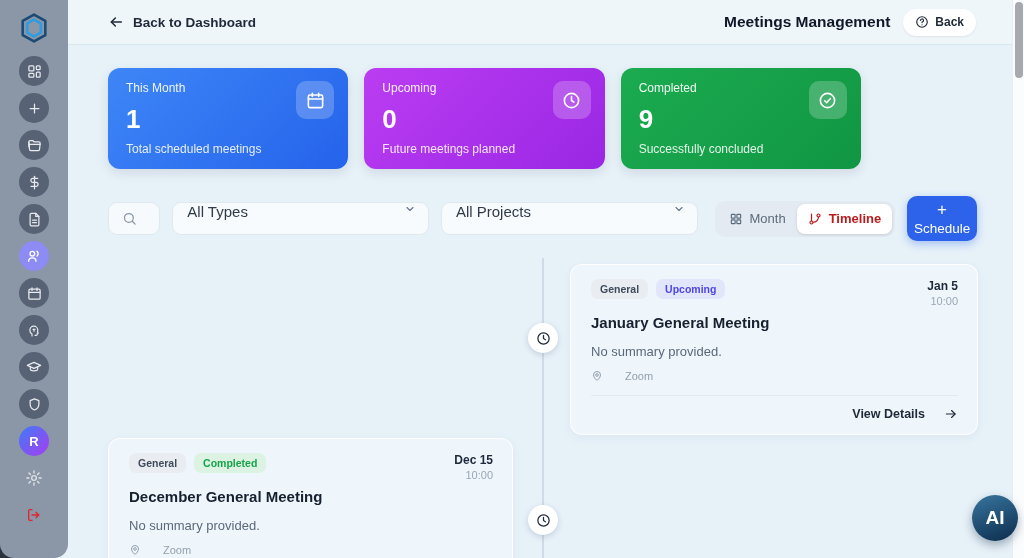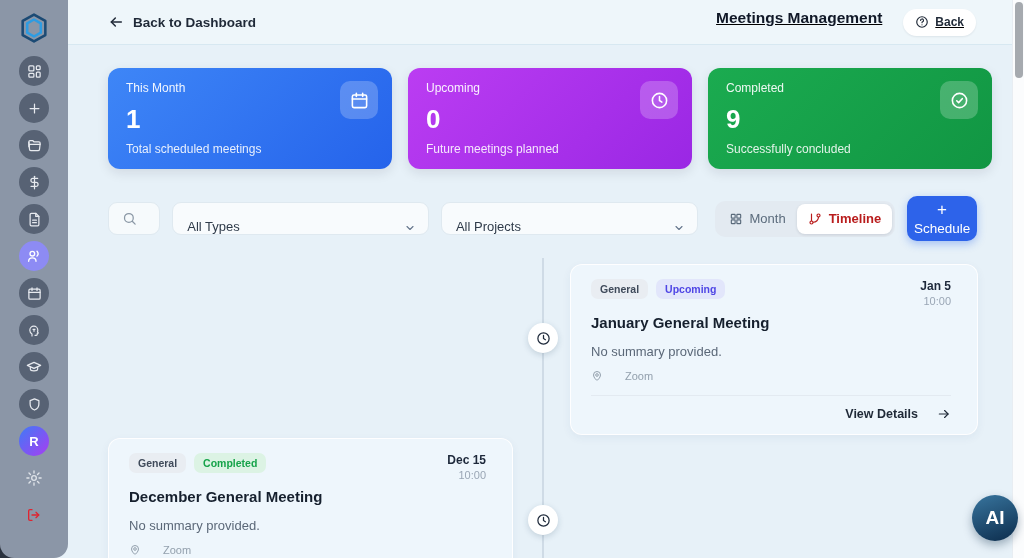--- a/index.html
+++ b/index.html
@@ -18,61 +18,61 @@
   .nav-btn.active { background:#8d8bf4; color:#ffffff; }
   .avatar { width:30px; height:30px; border-radius:50%; background:linear-gradient(135deg,#3f7bf6,#a83df2);
             color:#fff; font-size:13px; font-weight:700; display:flex; align-items:center; justify-content:center; }
   .plain-btn { width:30px; height:30px; display:flex; align-items:center; justify-content:center; color:#dfe3e9; cursor:pointer; }
   .plain-btn.logout { color:#e02430; }
 
   
   .header { position:absolute; left:68px; top:0; width:944px; height:45px; background:#eef6fa;
             border-bottom:1px solid #d7e8f1; display:flex; align-items:center; padding:0 36px 0 40px; z-index:1; }
   .back-link { display:flex; align-items:center; gap:9px; color:#1f2937; font-size:13.5px; font-weight:700; cursor:pointer; }
-  .header-right { margin-left:auto; display:flex; gap:21px;text-decoration:underline; }
+  .header-right { margin-left:auto; display:flex; align-items:center; gap:13px; }
   .page-title { font-size:15.5px; font-weight:700; color:#101827; }
   .help-btn { height:27px; padding:0 12px; background:#ffffff; border-radius:14px; display:flex; align-items:center; gap:6px;
               font-size:12px; font-weight:700; color:#1f2937; box-shadow:0 1px 2px rgba(15,23,42,.08); cursor:pointer; }
 
   
   .main { position:absolute; left:68px; top:45px; width:944px; height:513px; overflow:hidden; z-index:1; }
 
-  .stats-row { position:absolute; left:40px; top:23px; width:884px; display:flex; gap:16px; }
+  .stats-row { position:absolute; left:40px; top:23px; width:753px; display:flex; gap:16px; }
   .stat-card { position:relative; flex:1; height:101px; border-radius:12px; padding:13px 18px; color:#fff;
                display:flex; flex-direction:column; justify-content:space-between; box-shadow:0 4px 12px rgba(15,23,42,.10); }
   .stat-card.blue   { background:linear-gradient(135deg,#3e86f7,#2563eb); }
   .stat-card.purple { background:linear-gradient(135deg,#bb3df2,#9a27e4); }
   .stat-card.green  { background:linear-gradient(135deg,#1bab50,#119643); }
   .stat-label { font-size:12px; font-weight:400; color:rgba(255,255,255,.93); }
   .stat-value { font-size:26px; font-weight:700; line-height:1; }
   .stat-sub { font-size:12px; color:rgba(255,255,255,.88); }
   .stat-chip { position:absolute; right:14px; top:13px; width:38px; height:38px; border-radius:10px;
                background:rgba(255,255,255,.22); display:flex; align-items:center; justify-content:center; color:#fff; }
 
   .filter-row { position:absolute; left:40px; top:151px; width:869px; height:45px; display:flex; align-items:center; }
   .search-box { width:54px; height:33px; background:#f6fafc; border:1px solid #dfe9f0; border-radius:9px;
                 display:flex; align-items:center; padding-left:13px; color:#8a97a5; }
   .select { height:33px; width:267px; background:#f8fbfd; border:1px solid #dfe9f0; border-radius:9px;
-            display:flex; align-items:flex-end; padding:0 12px 0 14px; font-size:13px; color:#2f3b4a; margin-left:12px; cursor:pointer; }
+            display:flex; align-items:flex-start; padding:0 12px 0 14px; font-size:15px; color:#2f3b4a; margin-left:12px; cursor:pointer; }
   .select .chev { margin-left:auto; color:#64748b; }
   .segmented { margin-left:17px; height:36px; background:#e3eaf1; border-radius:10px; padding:3px; display:flex; align-items:center; }
   .seg-btn { height:30px; padding:0 11px; display:flex; align-items:center; gap:7px; font-size:13px; color:#5b6b7c;
              border-radius:8px; cursor:pointer; }
   .seg-btn.active { background:#ffffff; color:#b91c1c; font-weight:700; box-shadow:0 1px 3px rgba(15,23,42,.12); }
   .schedule-btn { margin-left:12px; width:73px; height:45px; background:#2d63ea; border-radius:10px; color:#fff;
                   display:flex; flex-direction:column; align-items:center; justify-content:center; line-height:1.2;
                   font-size:13.5px; box-shadow:0 3px 8px rgba(37,99,235,.35); cursor:pointer; }
   .schedule-btn .plus { font-size:17px; font-weight:400; }
 
   
   .tl-line { position:absolute; left:474px; top:213px; width:2px; height:300px; background:rgba(148,163,184,.28); }
   .tl-marker { position:absolute; width:30px; height:30px; border-radius:50%; background:#ffffff; color:#1e2a3b;
                display:flex; align-items:center; justify-content:center; box-shadow:0 2px 6px rgba(30,60,90,.18); }
   .meeting-card { position:absolute; background:#eef6fc; border:1px solid rgba(255,255,255,.9); border-radius:12px;
-                  padding:14px 26px 13px 20px; box-shadow:0 3px 10px rgba(30,64,120,.06); }
+                  padding:14px 19px 13px 20px; box-shadow:0 3px 10px rgba(30,64,120,.06); }
   .mc-top { display:flex; align-items:flex-start; }
   .mc-badges { display:flex; gap:8px; }
   .badge { font-size:10.5px; font-weight:700; padding:4px 9px; border-radius:7px; }
   .badge-neutral { background:#e9edf2; color:#3f4a5a; }
   .badge-upcoming { background:#e2e6fb; color:#4f46e5; }
   .badge-completed { background:#dcf3e4; color:#16a34a; }
   .mc-date { margin-left:auto; text-align:right; }
   .mc-date-day { font-size:12px; font-weight:700; color:#1e293b; }
   .mc-date-time { font-size:11px; color:#9aa6b5; margin-top:2px; }
   .mc-title { font-size:15px; font-weight:700; color:#16202e; margin-top:7px; }

